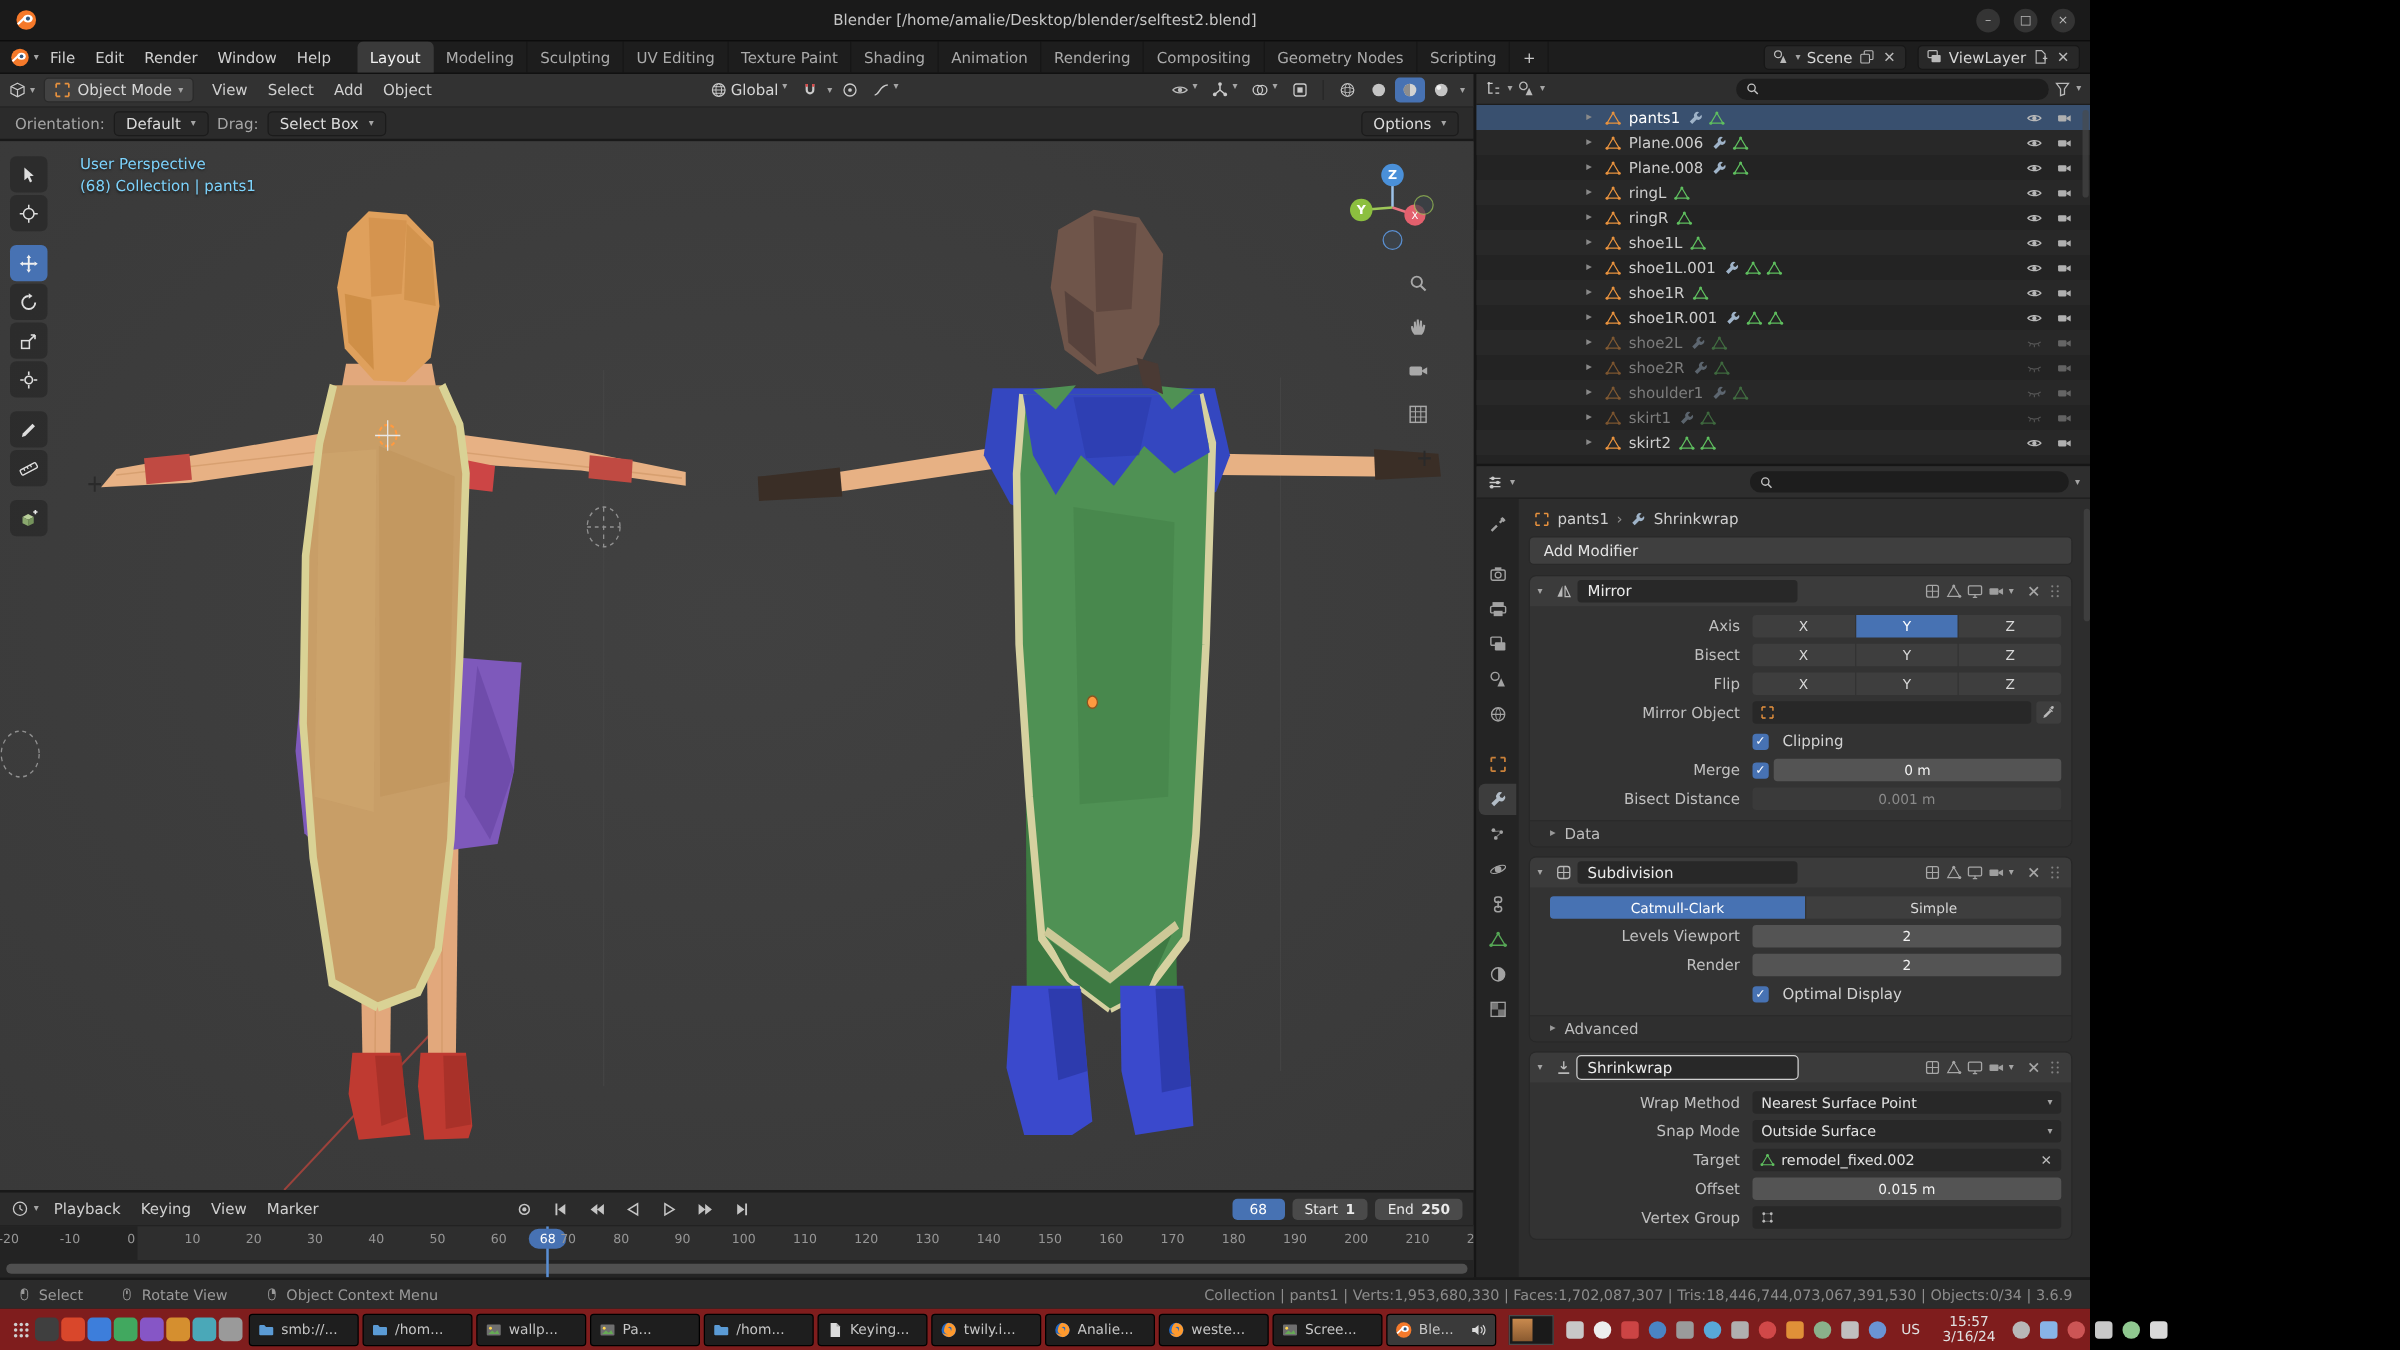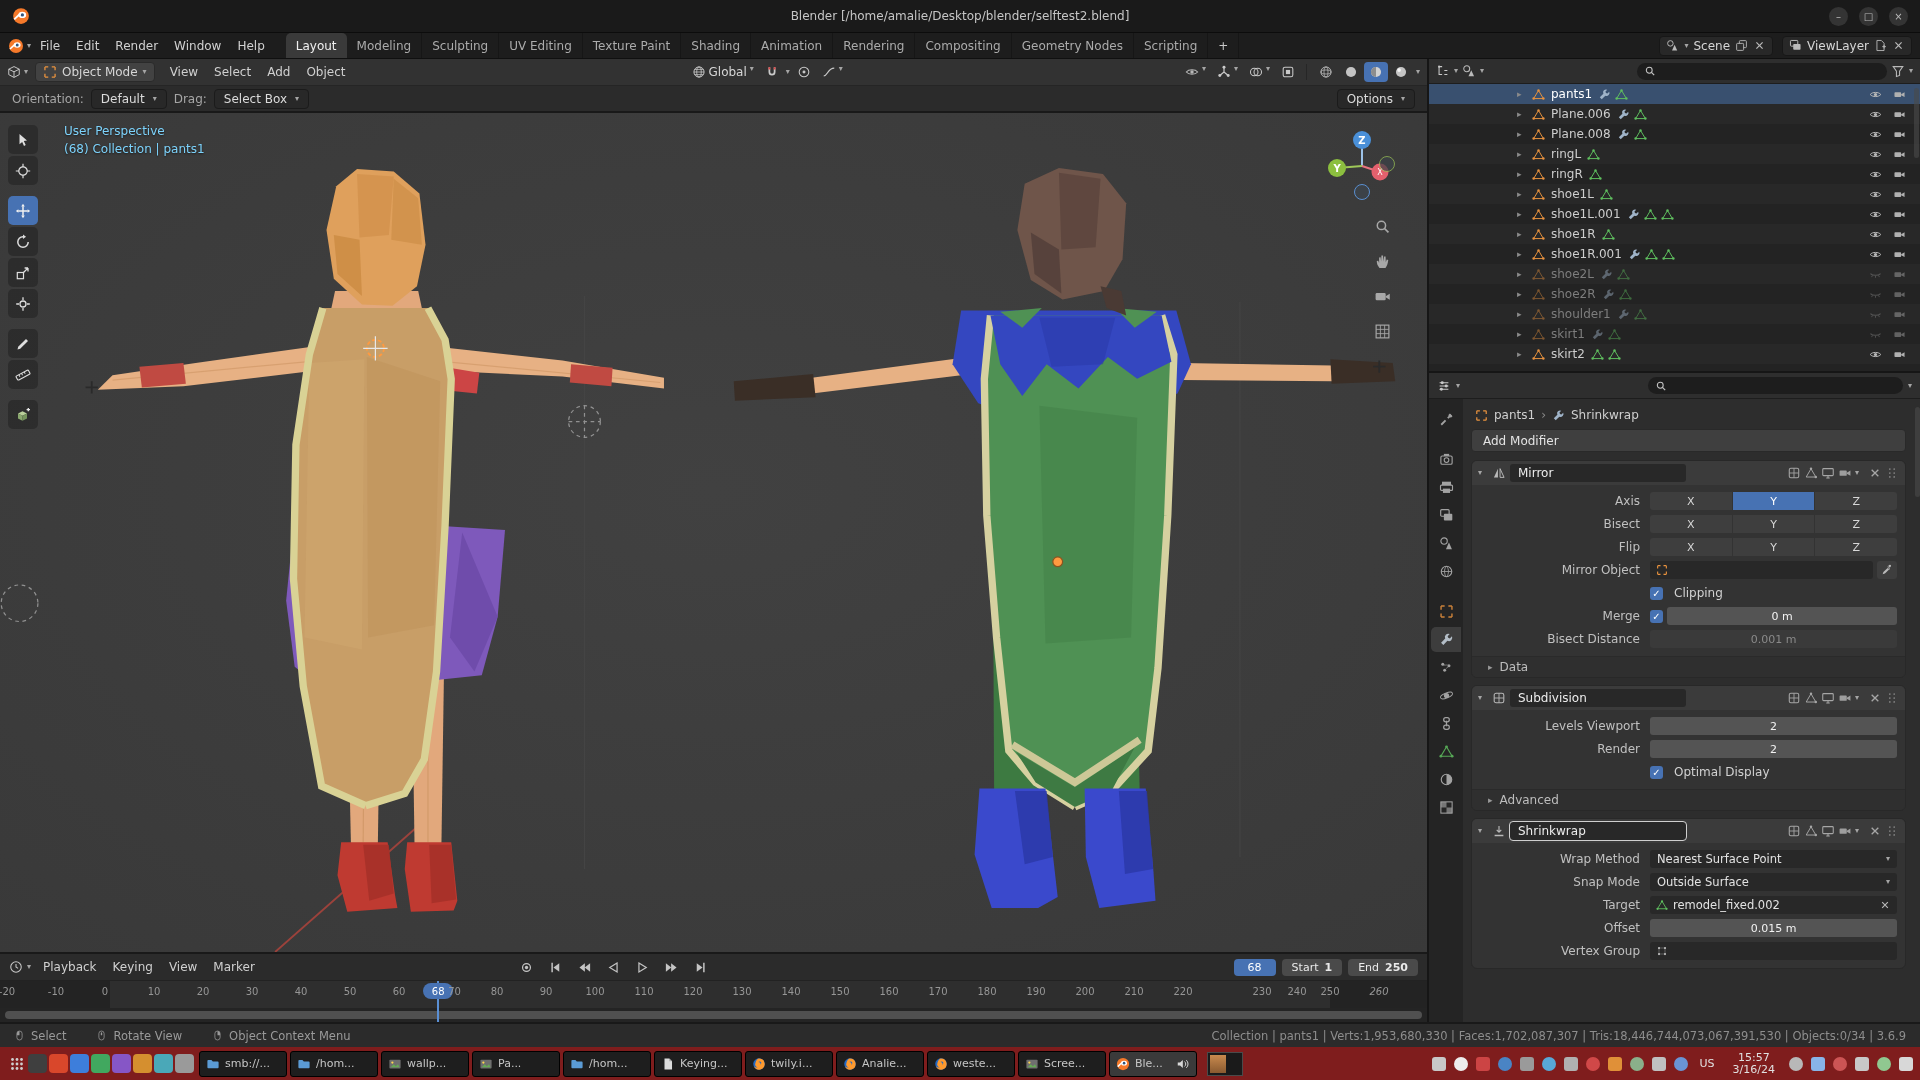--- a/index.html
+++ b/index.html
@@ -1,18 +1,18 @@
 <!DOCTYPE html>
 <html><head>
 <meta charset="utf-8">
 <style>
 *{margin:0;padding:0;box-sizing:border-box;}
 html,body{width:1920px;height:1080px;overflow:hidden;background:#000;}
 body{font-family:"DejaVu Sans","Liberation Sans",sans-serif;font-size:12px;color:#d6d6d6;}
-.screen{position:relative;width:1920px;height:1080px;background:#111;display:flex;flex-direction:column;}
+.screen{position:relative;width:1672px;height:1080px;background:#111;display:flex;flex-direction:column;}
 
 
 .titlebar{height:33px;background:#1a1a1a;display:flex;align-items:center;padding:0 12px;flex:0 0 auto;position:relative;border-bottom:1px solid #0c0c0c;}
 .tb-title{position:absolute;left:0;right:0;text-align:center;color:#c6c6c6;font-size:12px;pointer-events:none;}
 .tb-appicon{width:18px;height:18px;z-index:2;}
 .wbtns{margin-left:auto;display:flex;gap:11px;z-index:2;}
 .wbtn{width:19px;height:19px;border-radius:50%;background:#343434;color:#b9b9b9;display:flex;align-items:center;justify-content:center;font-size:10px;}
 
 
 .menubar{height:26px;background:#1d1d1d;display:flex;align-items:center;padding:0 8px;gap:1px;flex:0 0 auto;border-bottom:1px solid #101010;}
@@ -1686,20 +1686,26 @@
                           <circle cx="10.5" cy="8" r="1"></circle>
                           <circle cx="5.5" cy="12.5" r="1"></circle>
                           <circle cx="10.5" cy="12.5" r="1"></circle>
                         </g>
                       </svg>
                     </span>
                 </span>
               </div>
               <div class="mbody">
                 <div class="prow">
+                  <span class="pctrl seggroup" style="margin-left:8px">
+                    <span class="seg active">Catmull-Clark</span>
+                    <span class="seg">Simple</span>
+                  </span>
+                </div>
+                <div class="prow">
                   <span class="plabel">Levels Viewport</span>
                   <span class="pctrl">
                       <span class="pslider">2</span>
                     </span>
                 </div>
                 <div class="prow">
                   <span class="plabel">Render</span>
                   <span class="pctrl">
                       <span class="pslider">2</span>
                     </span>

